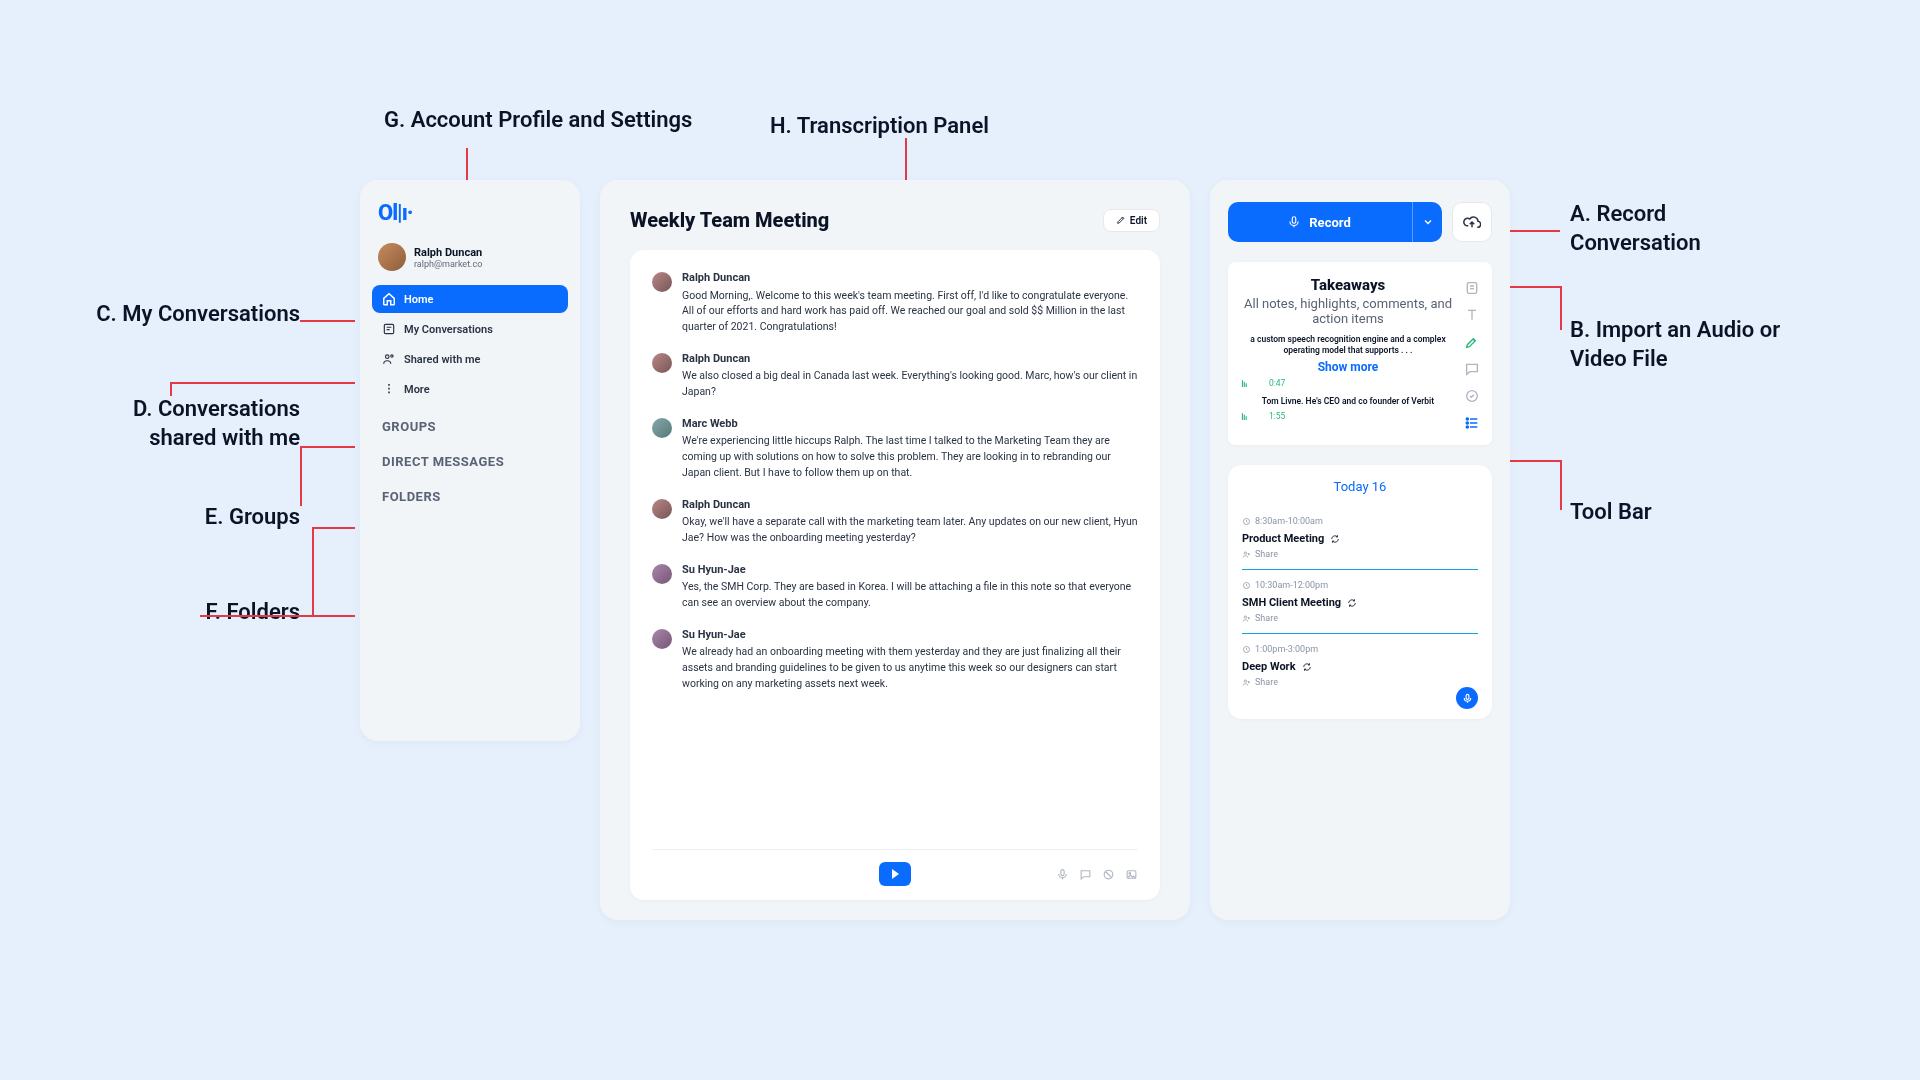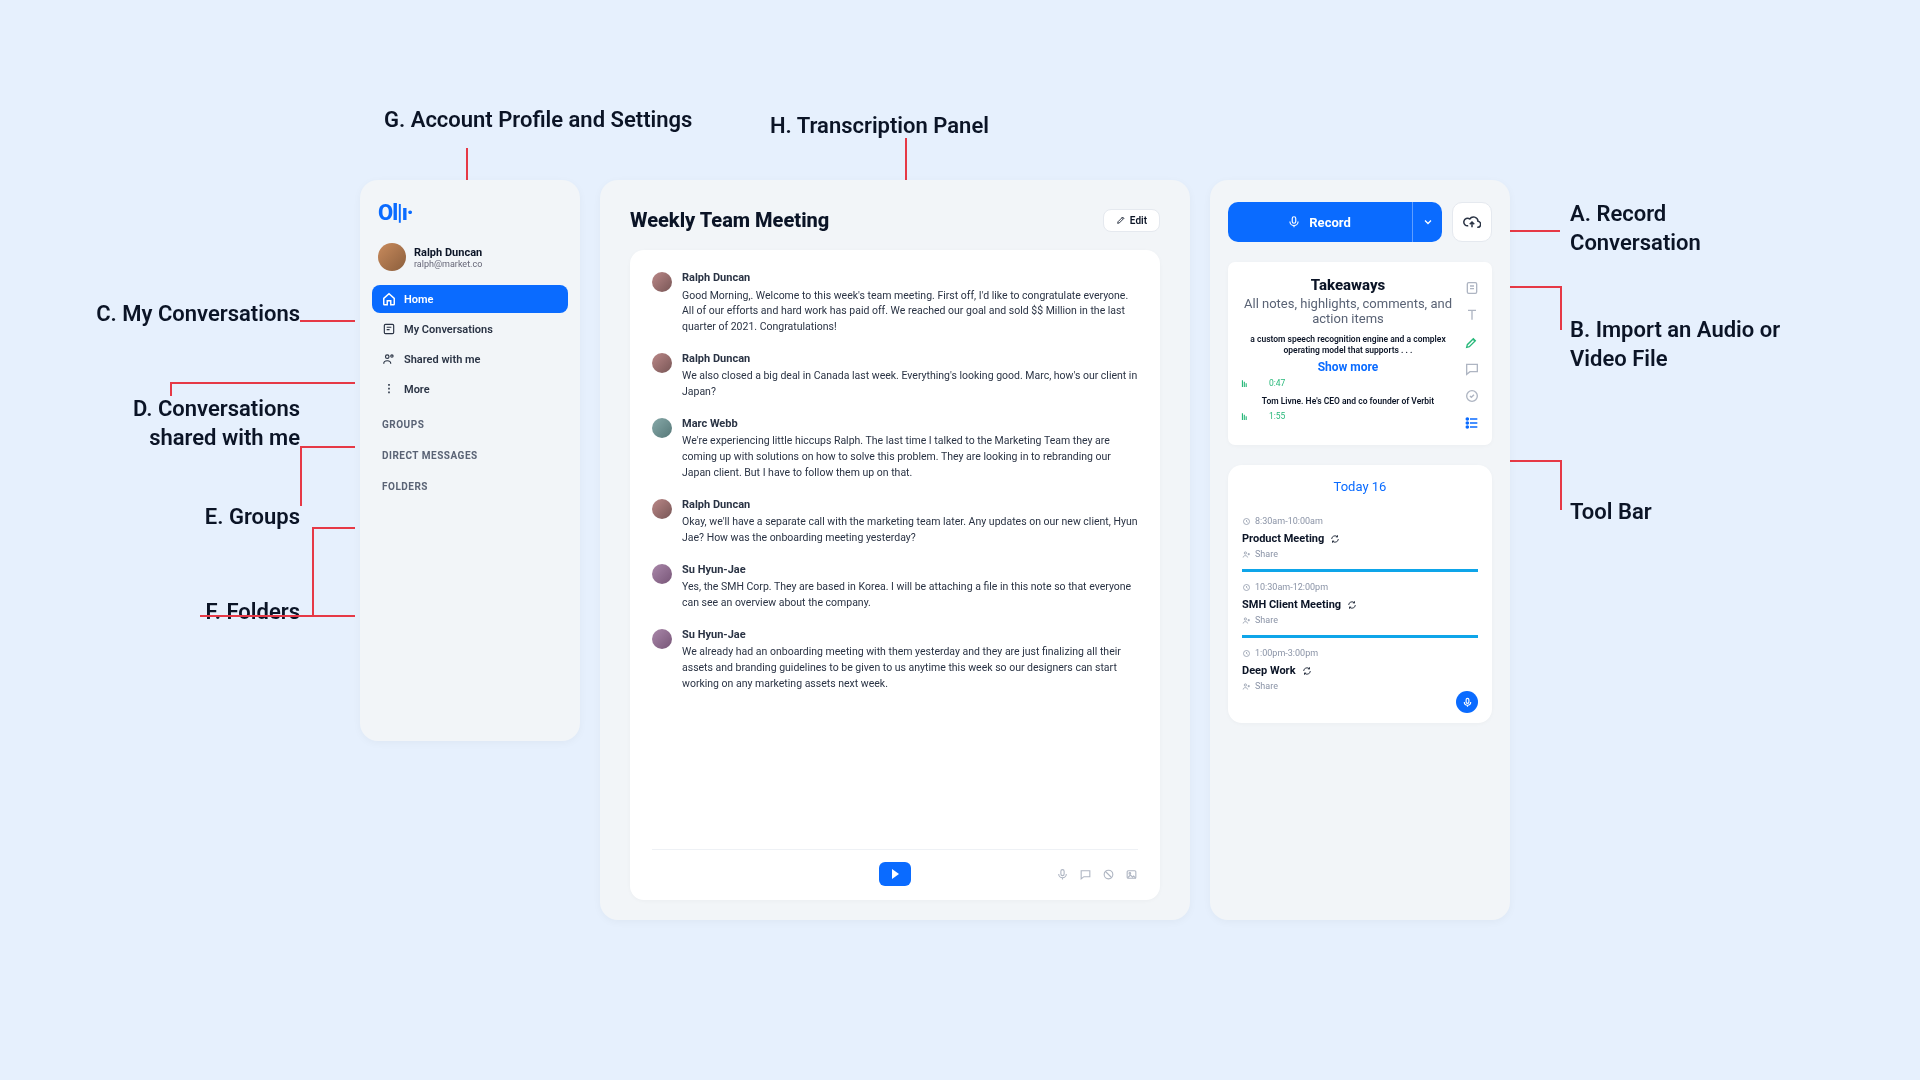--- a/index.html
+++ b/index.html
@@ -62,21 +62,21 @@
     display: flex; align-items: center; gap: 8px;
     padding: 7px 10px; border-radius: 8px;
     font-size: 11px; font-weight: 600; color: #2a3344;
     margin-bottom: 2px; cursor: pointer;
   }
   .navitem.active { background: #0a6bff; color: #fff; }
   .navitem .icn { width: 14px; height: 14px; display: inline-block; }
   .navitem.more .icn { font-weight: 900; }
 
   .section-head {
-    font-size: 10px; letter-spacing: 0.5px;
+    font-size: 13px; letter-spacing: 0.5px;
     font-weight: 700; color: #5a6375;
     padding: 14px 10px 6px 10px;
   }
 
   
   .mainpanel {
     left: 600px; top: 180px;
     width: 590px; height: 740px;
     padding: 28px 30px 20px 30px;
     display: flex; flex-direction: column;
@@ -178,21 +178,21 @@
   }
   .tool { width: 16px; height: 16px; color: #aeb5c2; cursor: pointer; }
   .tool.active { color: #28b87a; }
   .tool.blue { color: #0a6bff; }
 
   .calendar-card {
     background: #fff; border-radius: 14px; padding: 14px 14px 10px 14px;
     box-shadow: 0 1px 4px rgba(0,0,0,0.03);
   }
   .calendar-card .date { color: #0a6bff; font-weight: 400; font-size: 13px; margin-bottom: 12px; text-align: center; }
-  .evt { border-top: 3px solid #0ea5e9; padding: 10px 0; }
+  .evt { border-top: 1px solid #0ea5e9; padding: 10px 0; }
   .evt:first-of-type { border-top: none; }
   .evt .time { font-size: 9px; color: #8a93a6; display: flex; align-items: center; gap: 4px; margin-bottom: 6px;}
   .evt .etitle { font-size: 11px; font-weight: 700; display: flex; align-items: center; gap: 6px; margin-bottom: 4px;}
   .evt .share { font-size: 9px; color: #8a93a6; display: flex; align-items: center; gap: 4px;}
   .fab {
     width: 22px; height: 22px; border-radius: 50%;
     background: #0a6bff; color: #fff; font-size: 11px;
     display: flex; align-items: center; justify-content: center;
     float: right; margin-top: -10px;
   }

